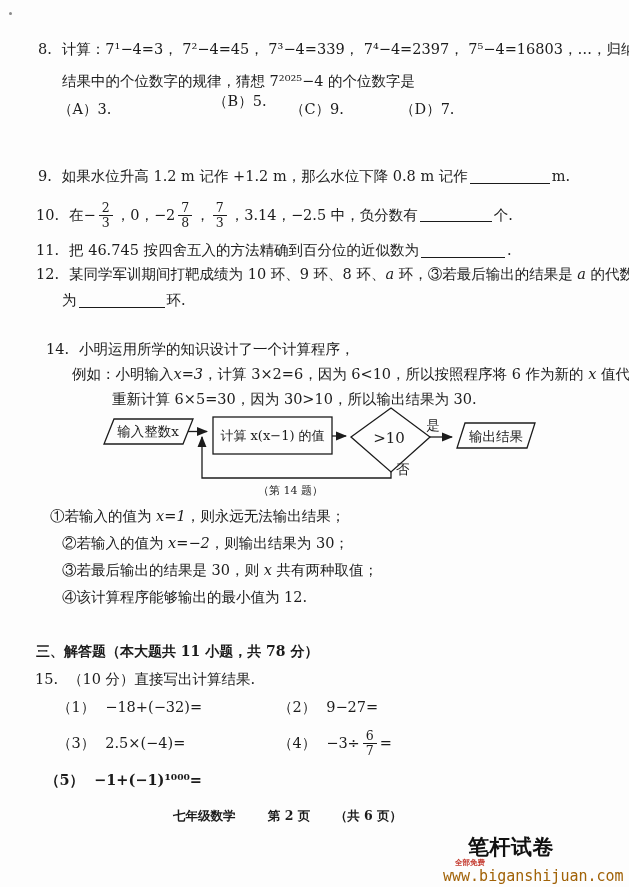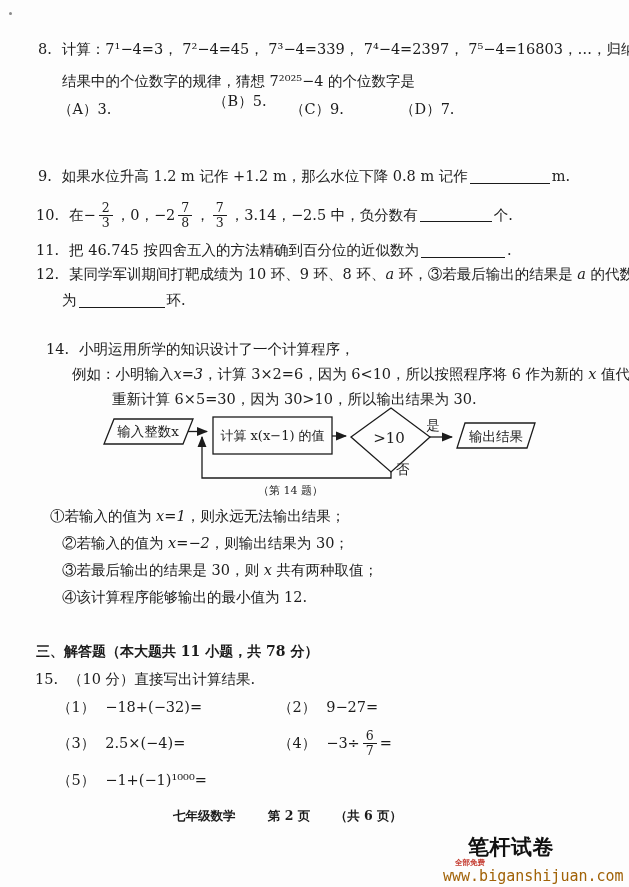--- a/index.html
+++ b/index.html
@@ -149,21 +149,21 @@
   </div>
   <div class="line vmid" style="left:278px;top:726px;height:34px;">
     <span class="qno">（4）</span>
       <span>−3÷</span>
       <span class="frac">
         <span class="fnum">6</span>
         <span class="fden">7</span>
       </span>
       <span>=</span>
   </div>
-  <div class="line" style="left:57px;top:771px;">
+  <div class="line" style="left:45px;top:771px;font-weight:bold;">
     <span class="qno">（5）</span><span>−1+(−1)¹⁰⁰⁰=</span>
   </div>
 
   <div class="line footer" style="left:173px;top:808px;">
     <span>七年级数学</span>
     <span style="margin-left:28px;">第 2 页</span>
     <span style="margin-left:20px;">（共 6 页）</span>
   </div>
 
   <div class="line wm-brand" style="left:468px;top:833px;">

